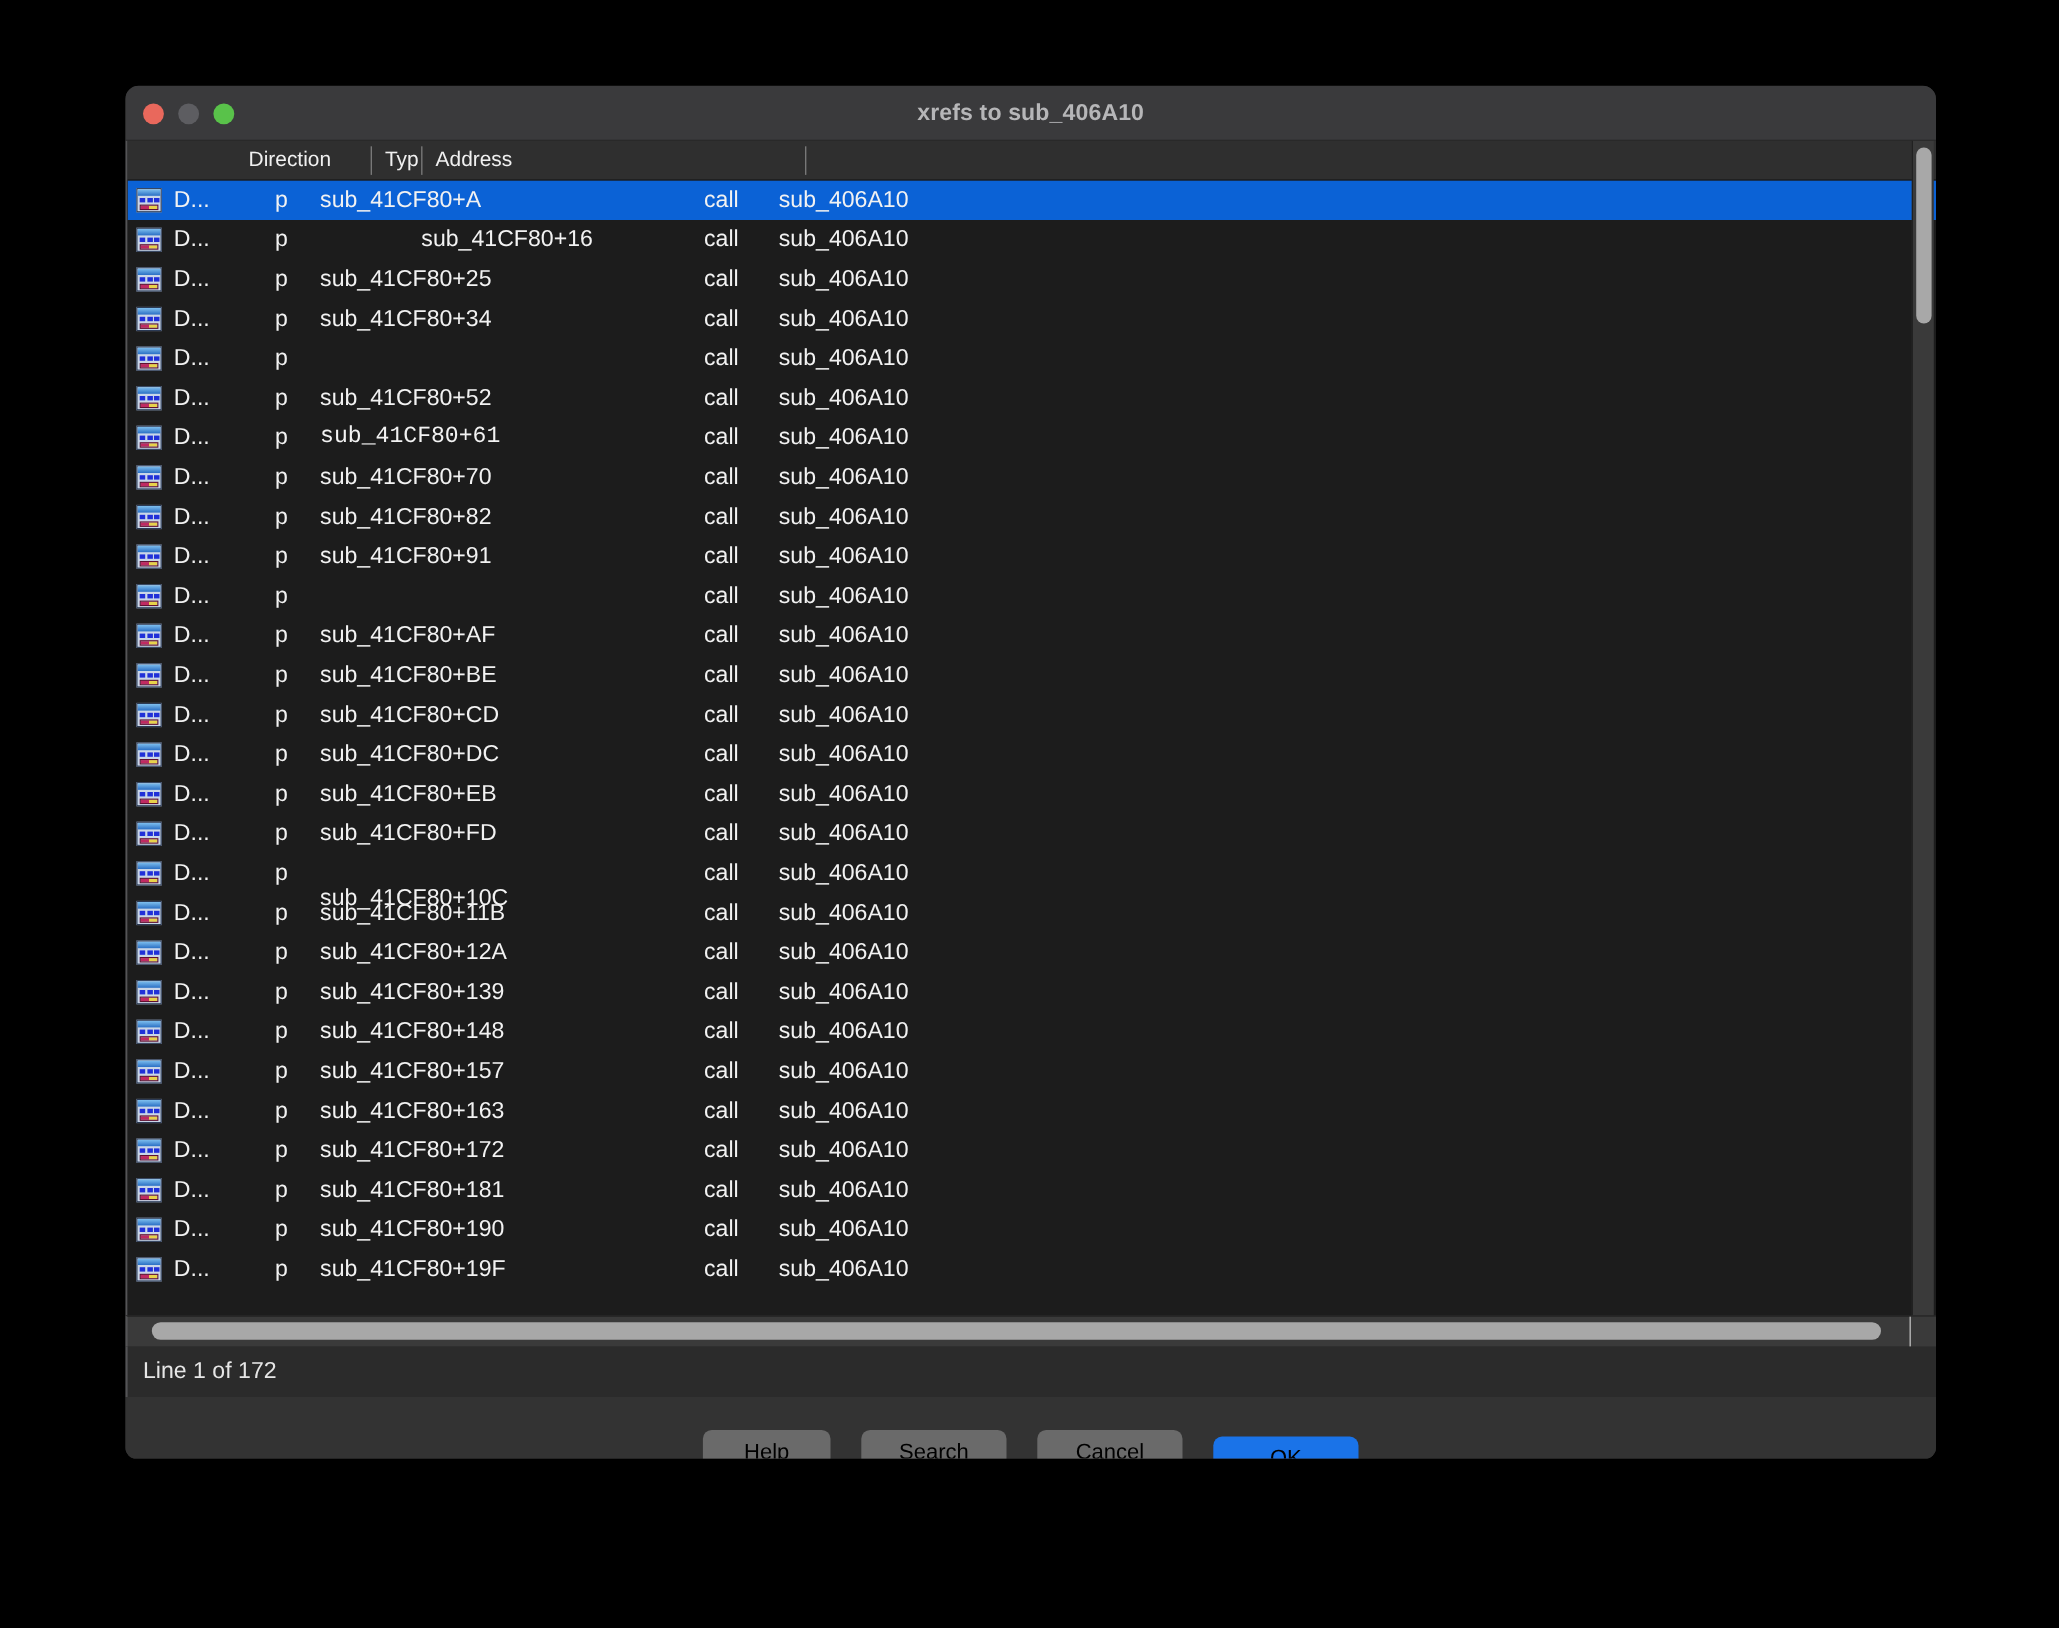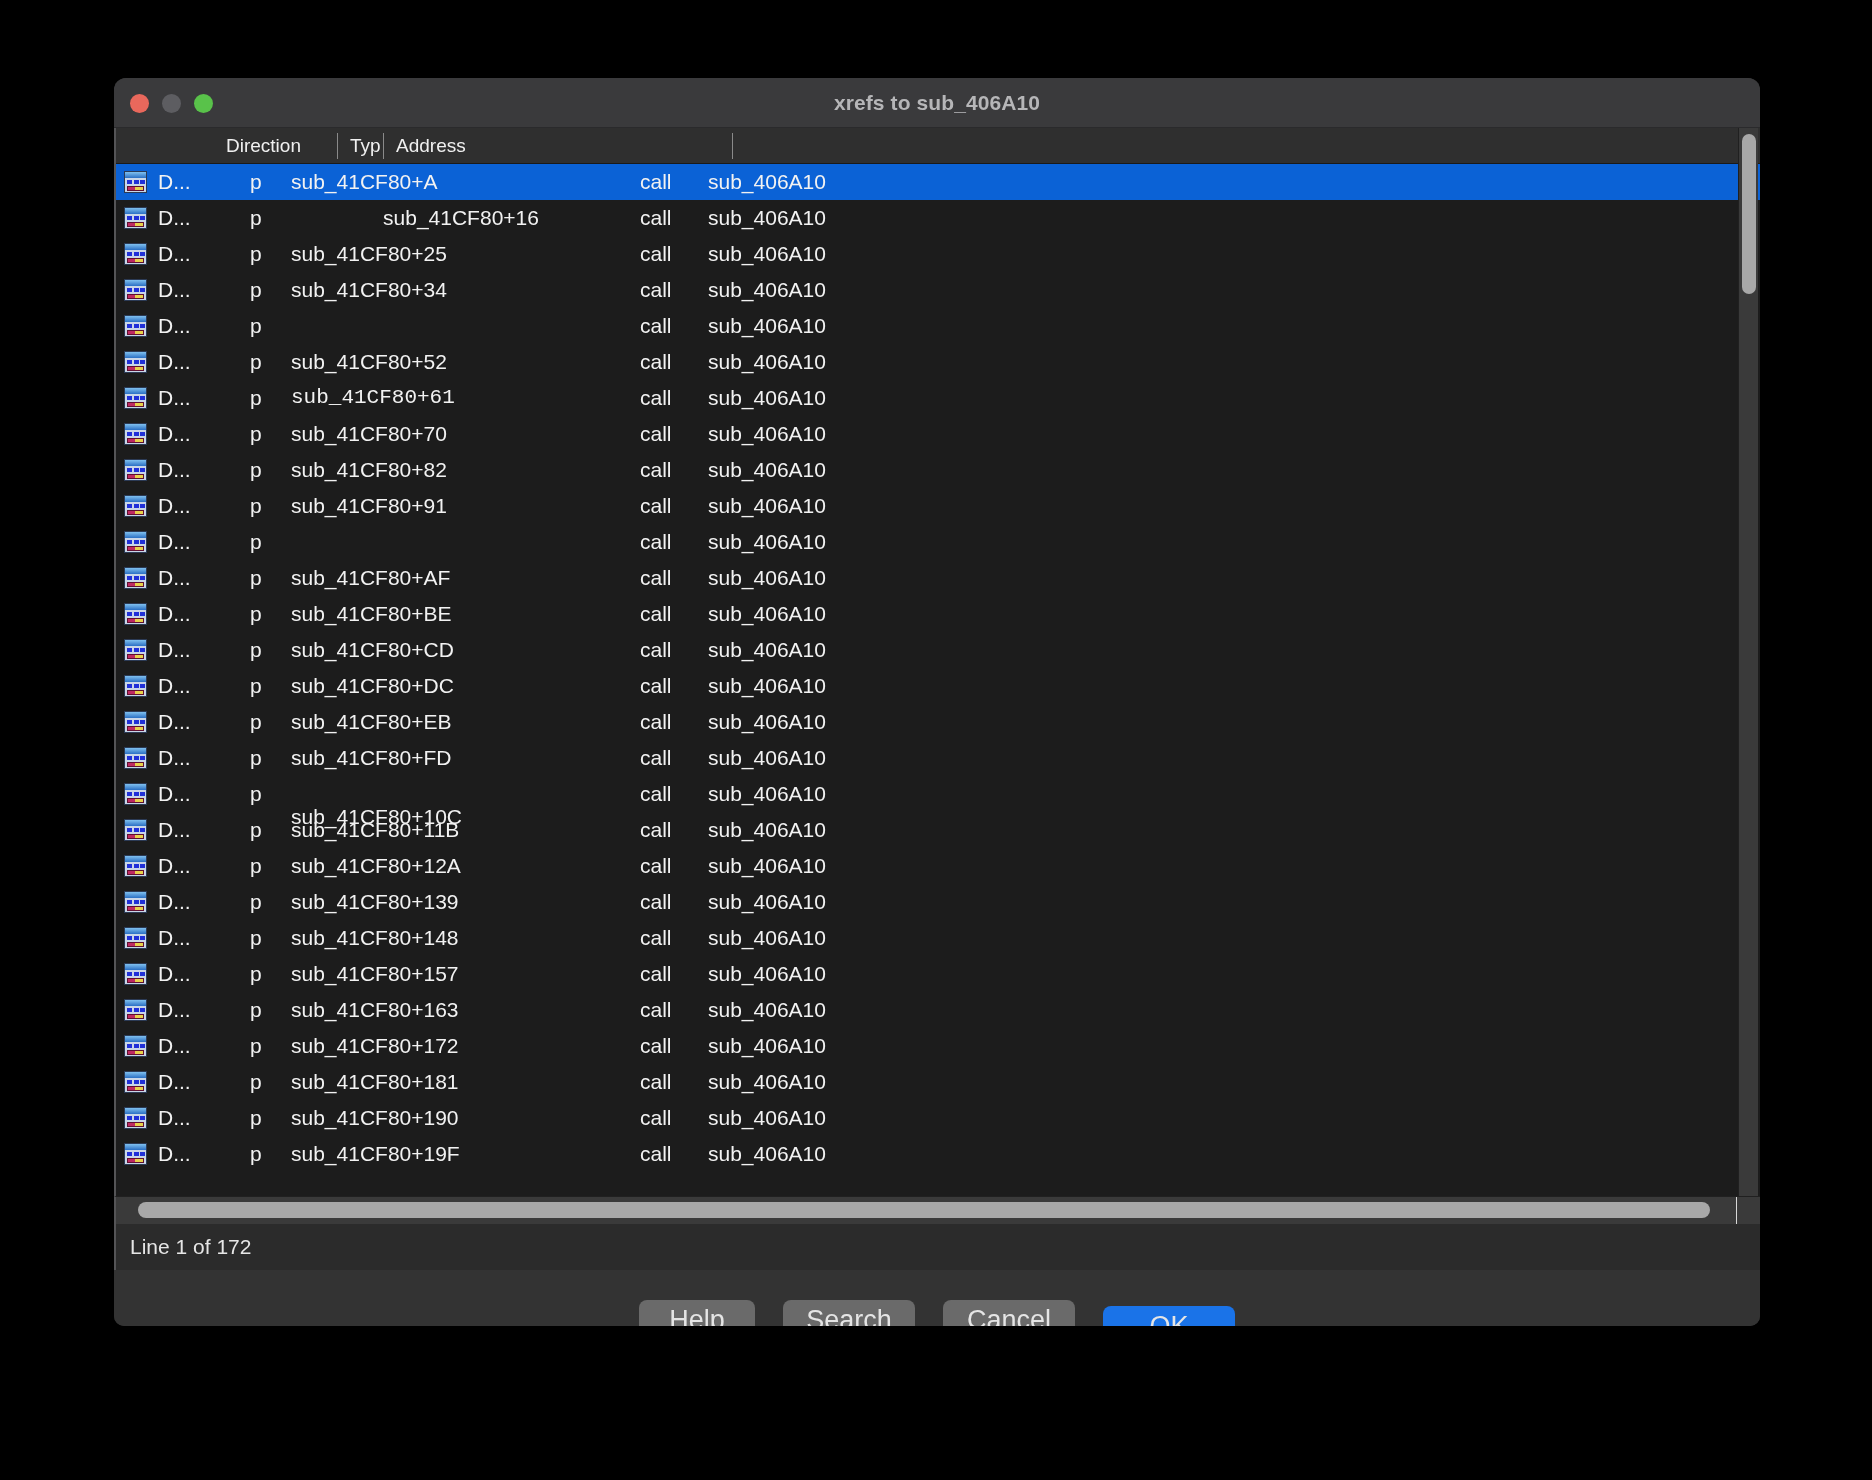--- a/index.html
+++ b/index.html
@@ -213,22 +213,22 @@
     align-items: center;
     justify-content: center;
     gap: 28px;
   }
   .btn {
     min-width: 116px;
     height: 40px;
     line-height: 40px;
     text-align: center;
     border-radius: 8px;
-    font-size: 27px;
-    color: #e5e5e5;
+    font-size: 20px;
+    color: #000000;
     background: #6a6a6a;
     padding: 0 16px;
     cursor: default;
     user-select: none;
   }
   .btn.primary { background: #1a73e8; margin-top: 12px; }
   .btn.wide { min-width: 132px; }
 </style>
 </head>
 <body>

